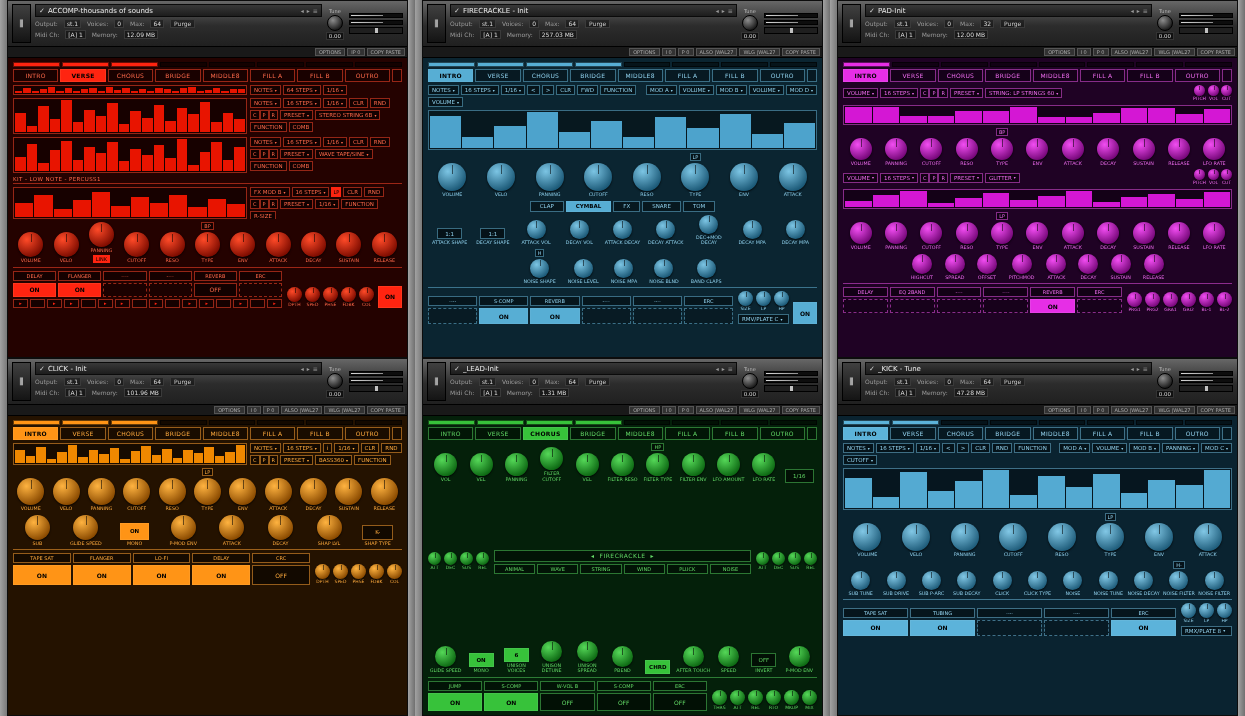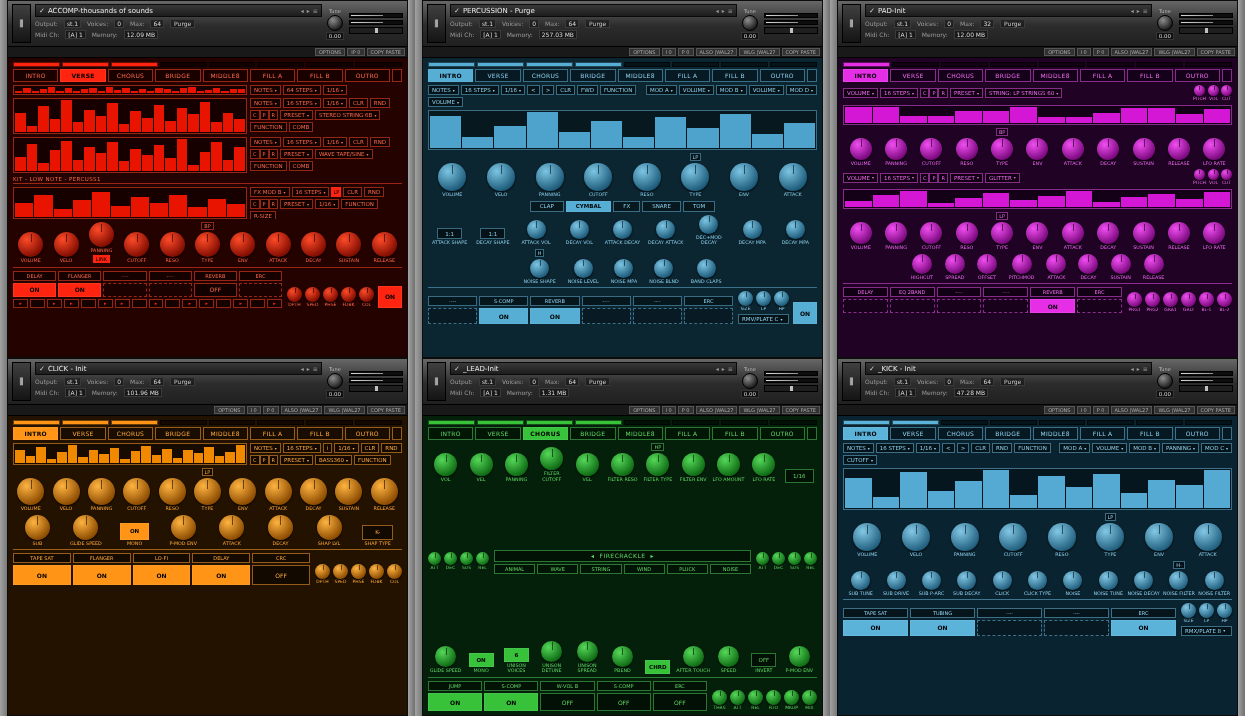--- a/index.html
+++ b/index.html
@@ -489,21 +489,21 @@
         </div>
       </div>
     </div>
     <div class="bay">
       <div class="panel" style="--ac: #57aed4; --soft: rgba(100,180,215,0.55); --bg: #0b2531; --sec: #123442; --bar: #4da3cc; --kn1: #7cc5e4; --kn2: #1c5a78; --txt: #8fd0ec;">
         <div class="khead">
           <div class="klogo">⦀</div>
           <div class="kcenter">
             <div class="ktitlebar">
               <span class="kcheck">✓</span>
-              <span class="kname">PERCUSSION - Purge</span>
+              <span class="kname">FIRECRACKLE - Init</span>
               <span class="knav">◂</span>
               <span class="knav">▸</span>
               <span class="knav">≡</span>
             </div>
             <div class="kinfo">
               <span class="kvl">Output:</span>
               <span class="kvv">st.1</span>
               <span class="kvl">Voices:</span>
               <span class="kvv">0</span>
               <span class="kvl">Max:</span>
@@ -1653,21 +1653,21 @@
         </div>
       </div>
     </div>
     <div class="bay">
       <div class="panel" style="--ac: #5cb3da; --soft: rgba(110,185,220,0.55); --bg: #0a2330; --sec: #113443; --bar: #54aad2; --kn1: #82c8e6; --kn2: #205e7c; --txt: #93d2ee;">
         <div class="khead">
           <div class="klogo">⦀</div>
           <div class="kcenter">
             <div class="ktitlebar">
               <span class="kcheck">✓</span>
-              <span class="kname">_KICK - Init</span>
+              <span class="kname">_KICK - Tune</span>
               <span class="knav">◂</span>
               <span class="knav">▸</span>
               <span class="knav">≡</span>
             </div>
             <div class="kinfo">
               <span class="kvl">Output:</span>
               <span class="kvv">st.1</span>
               <span class="kvl">Voices:</span>
               <span class="kvv">0</span>
               <span class="kvl">Max:</span>

